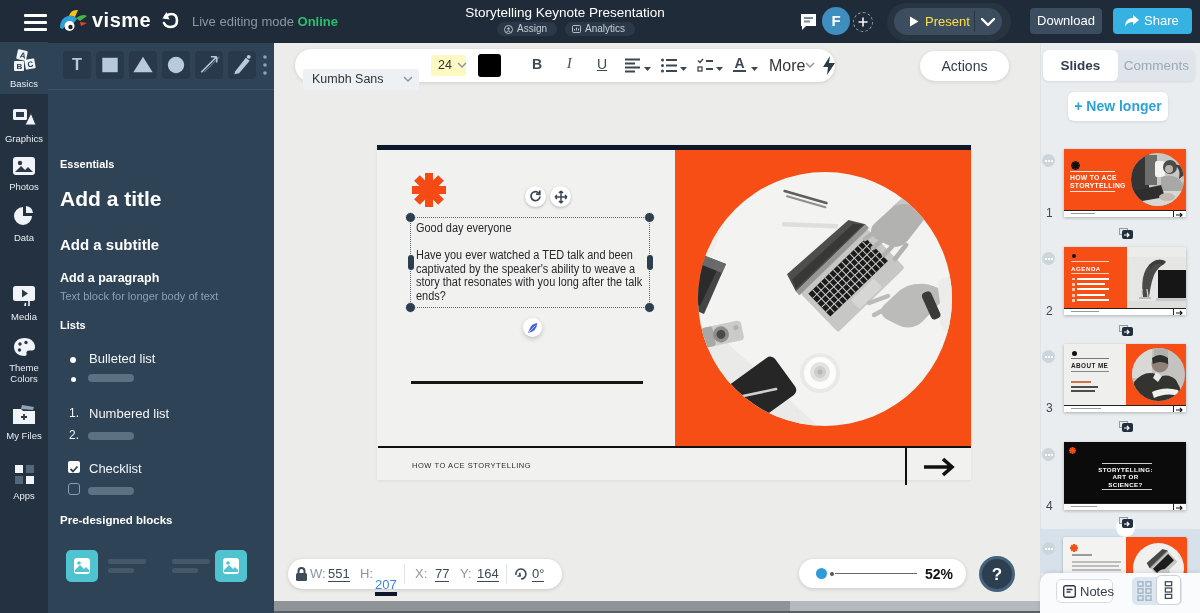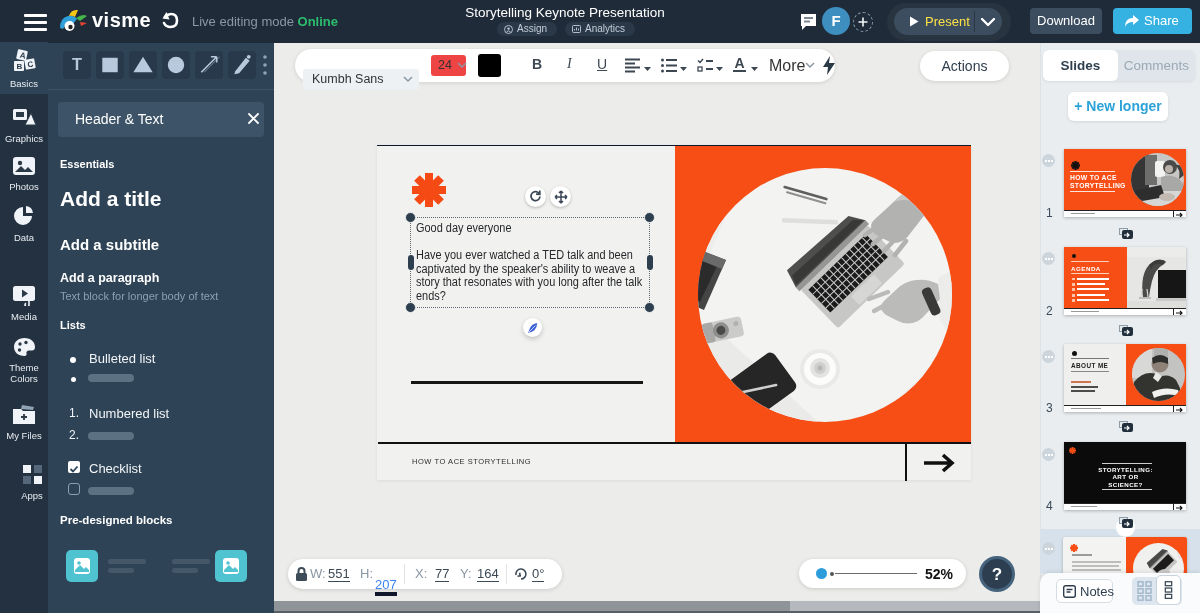--- a/index.html
+++ b/index.html
@@ -120,21 +120,21 @@
         <path d="M11.5 1 C5 1 1 5 1 10 C1 15 5 19 11.5 19 C13 19 14 18 13.5 16.5 C13 15 14 13.5 16 13.5 L19 13.5 C21 13.5 22 12 22 10 C22 5 18 1 11.5 1 Z" fill="#f0f4f8"></path>
         <circle cx="7" cy="7" r="1.7" fill="#2c3a48"></circle>
         <circle cx="13" cy="5.5" r="1.7" fill="#2c3a48"></circle>
         <circle cx="6.5" cy="13" r="1.7" fill="#2c3a48"></circle>
       </svg><div style="color:#e8edf2;font-size:9.5px;margin-top:2px;line-height:10.5px;">Theme<br>Colors</div></div>
     <div class="abs" style="left: 0px; top: 405px; width: 48px; text-align: center;"><svg width="24" height="20" viewBox="0 0 24 20">
         <polygon points="10,0 22,2 21,5 9,4" fill="#8fa3b5"></polygon>
         <path d="M1 4 H9 L11 6 H23 V19 H1 Z" fill="#f0f4f8"></path>
         <path d="M12 9 V15 M9 12 H15" stroke="#2c3a48" stroke-width="1.8"></path>
       </svg><div style="color:#e8edf2;font-size:9.5px;margin-top:2px;line-height:10.5px;">My Files</div></div>
-    <div class="abs" style="left: 0px; top: 464px; width: 48px; text-align: center; margin-left: 8px;"><svg width="21" height="21" viewBox="0 0 21 21">
+    <div class="abs" style="left: 0px; top: 464px; width: 48px; text-align: center;"><svg width="21" height="21" viewBox="0 0 21 21">
         <rect x="1" y="1" width="8" height="8" fill="#f0f4f8"></rect>
         <rect x="12" y="1" width="8" height="8" fill="#55677a"></rect>
         <rect x="1" y="12" width="8" height="8" fill="#55677a"></rect>
         <rect x="12" y="12" width="8" height="8" fill="#f0f4f8"></rect>
       </svg><div style="color:#e8edf2;font-size:9.5px;margin-top:2px;line-height:10.5px;">Apps</div></div>
   </div>
 
 <div class="abs" id="panel" style="left:48px;top:43px;width:226px;height:570px;background:#2e4355;">
 
   <div id="tooltiles">
@@ -171,26 +171,20 @@
         </svg>
       </div>
       <div class="abs" style="left: 215px; top: 10px; width: 4px; height: 24px;"><svg width="4" height="24" viewBox="0 0 4 24">
           <circle cx="2" cy="4" r="1.8" fill="#8fa3b5"></circle>
           <circle cx="2" cy="12" r="1.8" fill="#8fa3b5"></circle>
           <circle cx="2" cy="20" r="1.8" fill="#8fa3b5"></circle>
         </svg></div>
     </div>
   <div class="abs" style="left:0px;top:46px;width:226px;height:1px;background:#3d5265;"></div>
 
-  <div class="abs" style="left:10px;top:59px;width:206px;height:35px;background:#3d5468;border-radius:4px;">
-    <span class="abs" style="left:17px;top:9px;color:#fff;font-size:14px;">Header &amp; Text</span>
-    <svg class="abs" style="left:189px;top:10px;" width="13" height="13" viewBox="0 0 13 13">
-        <path d="M2 2 L11 11 M11 2 L2 11" stroke="#fff" stroke-width="1.8" stroke-linecap="round"></path>
-      </svg>
-  </div>
   <div class="abs" style="left:12px;top:115px;color:#fff;font-size:11px;font-weight:bold;">Essentials</div>
   <div class="abs" style="left:12px;top:144px;color:#fff;font-size:21px;font-weight:bold;">Add a title</div>
   <div class="abs" style="left:12px;top:193px;color:#fff;font-size:15px;font-weight:bold;">Add a subtitle</div>
   <div class="abs" style="left:12px;top:228px;color:#fff;font-size:12.5px;font-weight:bold;">Add a paragraph</div>
   <div class="abs" style="left:12px;top:247px;color:#8ba0b2;font-size:11px;">Text block for longer body of text</div>
   <div class="abs" style="left:12px;top:276px;color:#fff;font-size:11px;font-weight:bold;">Lists</div>
 
   <div class="abs" style="left:22px;top:314px;width:6px;height:6px;border-radius:50%;background:#fff;"></div>
   <div class="abs" style="left:41px;top:308px;color:#f2f5f8;font-size:13px;">Bulleted list</div>
   <div class="abs" style="left:23px;top:334px;width:5px;height:5px;border-radius:50%;background:#fff;"></div>
@@ -226,21 +220,21 @@
         <circle cx="6" cy="6" r="1.8" fill="#4fc3d0"></circle>
         <path d="M2 13 L7 8 L11 12 L13 10 L16 13 L16 15 L2 15 Z" fill="#4fc3d0"></path>
       </svg>
   </div>
   <div class="abs" style="left:124px;top:516px;width:38px;height:5px;background:#44586a;border-radius:2px;"></div>
   <div class="abs" style="left:124px;top:525px;width:26px;height:5px;background:#44586a;border-radius:2px;"></div>
 </div>
 
 <div class="abs" id="canvas" style="left:274px;top:43px;width:766px;height:570px;background:#ececeb;"></div>
 
-<div class="abs" id="slide" style="left:377px;top:145px;width:594px;height:335px;background:#f1f1f0;box-shadow:0 1px 3px rgba(0,0,0,0.07);border-top:1px solid #0f172a;">
+<div class="abs" id="slide" style="left:377px;top:145px;width:594px;height:335px;background:#f1f1f0;box-shadow:0 1px 3px rgba(0,0,0,0.07);border-top:5px solid #0f172a;">
 
   <div class="abs" style="left:298px;top:0;width:296px;height:296px;background:#f74e16;"></div>
 
   <svg class="abs" style="left:321px;top:22px;" width="254" height="254" viewBox="0 0 254 254">
     <defs>
         <clipPath id="pc">
           <circle cx="127" cy="127" r="127"></circle>
         </clipPath>
       </defs>
     <g clip-path="url(#pc)">
@@ -353,21 +347,21 @@
 
 <div class="abs" style="left:411px;top:381px;width:232px;height:2.5px;background:#161616;"></div>
 
 <div class="abs" style="left:295px;top:49px;width:540px;height:33px;background:#fff;border-radius:17px;box-shadow:0 1px 4px rgba(0,0,0,0.12);">
   <div class="abs" style="left:8px;top:20px;width:116px;height:21px;background:#edf1f4;border-radius:3px;">
     <span class="abs" style="left:9px;top:3px;font-size:12.5px;color:#333;">Kumbh Sans</span>
     <svg class="abs" style="left:100px;top:7px;" width="10" height="7" viewBox="0 0 10 7">
         <path d="M1 1 L5 5 L9 1" fill="none" stroke="#8a98a5" stroke-width="1.5"></path>
       </svg>
   </div>
-  <div class="abs" style="left:136px;top:6px;width:35px;height:21px;background:#ef4444;border-radius:3px;">
+  <div class="abs" style="left:136px;top:6px;width:35px;height:21px;background:#fef9c3;border-radius:3px;">
     <span class="abs" style="left:7px;top:3px;font-size:12.5px;color:#333;">24</span>
     <svg class="abs" style="left:26px;top:7px;" width="10" height="7" viewBox="0 0 10 7">
         <path d="M1 1 L5 5 L9 1" fill="none" stroke="#8a98a5" stroke-width="1.5"></path>
       </svg>
   </div>
   <div class="abs" style="left:183px;top:5px;width:23px;height:23px;background:#000;border-radius:3px;"></div>
   <div class="abs" style="left:237px;top:7px;font-size:14px;font-weight:bold;color:#3c4752;">B</div>
   <div class="abs" style="left:272px;top:7px;font-size:14px;font-style:italic;color:#3c4752;font-family:'Liberation Serif',serif;">I</div>
   <div class="abs" style="left:302px;top:7px;font-size:14px;text-decoration:underline;color:#3c4752;">U</div>
 

